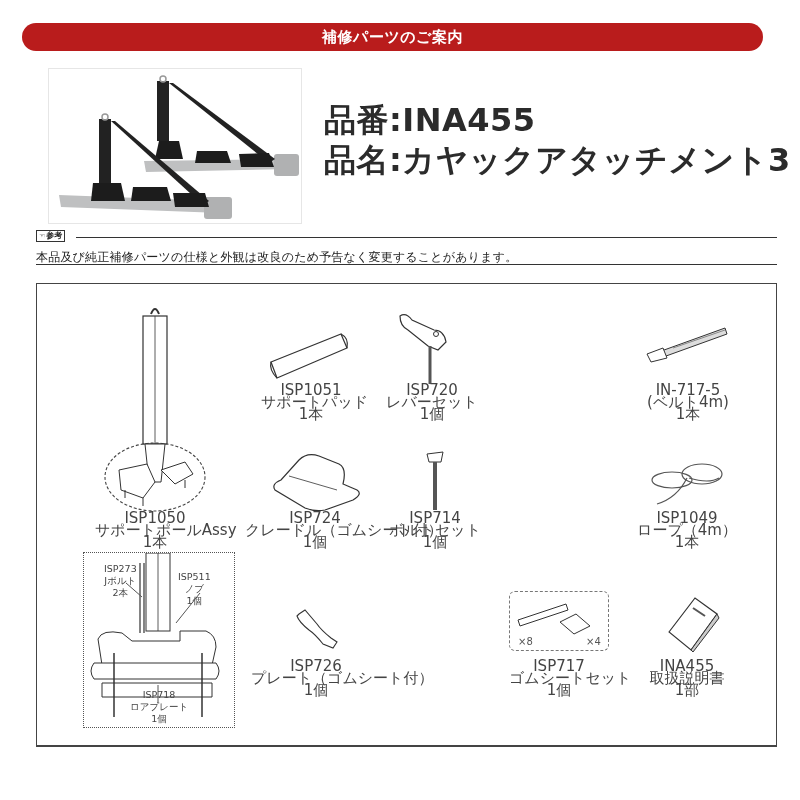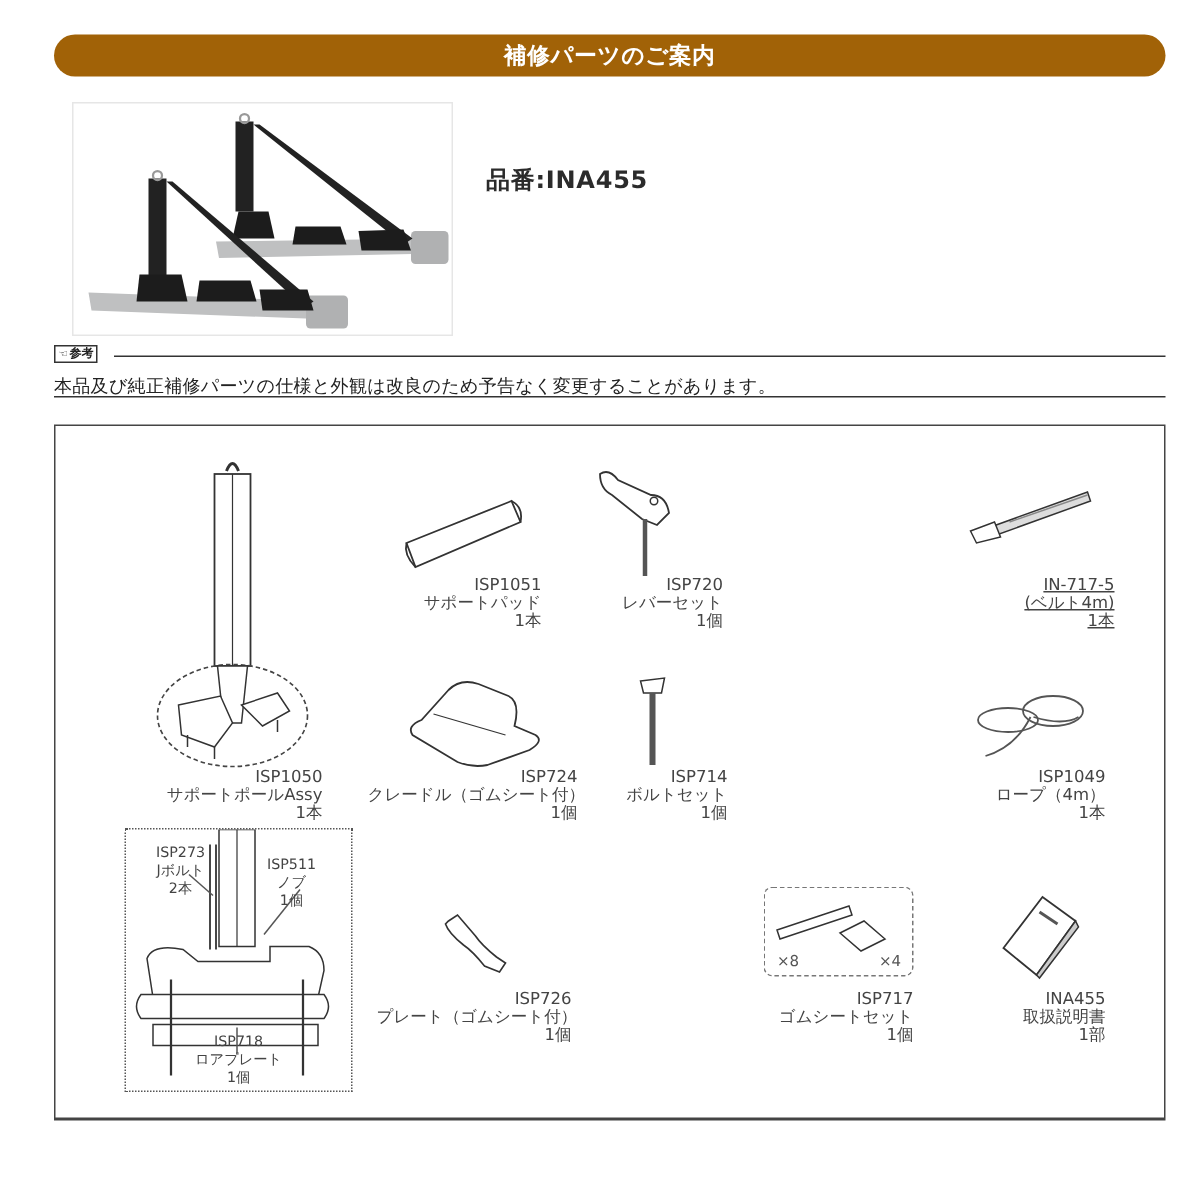--- a/index.html
+++ b/index.html
@@ -1,50 +1,50 @@
 <!DOCTYPE html>
 <html><head>
 <meta charset="utf-8">
 <style>
   * { box-sizing: border-box; margin: 0; padding: 0; }
   html, body { width: 800px; height: 800px; background: #ffffff; overflow: hidden; }
   body { position: relative; font-family: "DejaVu Sans", "Liberation Sans", sans-serif; color: #333; }
 
   .banner {
-    position: absolute; left: 36px; top: 23px; width: 741px; height: 28px;
-    background: #a16207; border-radius: 14px;
+    position: absolute; left: 22px; top: 23px; width: 741px; height: 28px;
+    background: #b91c1c; border-radius: 14px;
     color: #fff; font-size: 15px; font-weight: bold;
     display: flex; align-items: center; justify-content: center; letter-spacing: 0.5px;
   }
 
   .product-photo {
     position: absolute; left: 48px; top: 68px; width: 254px; height: 156px;
     border: 1px solid #e6e6e6; background: #fff;
   }
 
   .product-info { position: absolute; left: 324px; top: 100px; }
-  .product-info .line { font-size: 16px; font-weight: bold; color: #2b2b2b; line-height: 40px; letter-spacing: 0.5px; }
+  .product-info .line { font-size: 32px; font-weight: bold; color: #2b2b2b; line-height: 40px; letter-spacing: 0.5px; }
 
   .note-head { position: absolute; left: 36px; top: 230px; width: 741px; height: 12px; }
   .note-tag {
     position: absolute; left: 0; top: 0; height: 12px; padding: 0 2px;
     border: 1px solid #333; font-size: 8px; line-height: 10px; font-weight: bold; background: #fff; color: #222;
     display: flex; align-items: center; gap: 1px;
   }
   .note-tag .ic { font-size: 7px; }
   .note-rule-top { position: absolute; left: 40px; right: 0; top: 7px; border-top: 1.5px solid #333; }
   .note-text { position: absolute; left: 36px; top: 249px; font-size: 12px; color: #222; letter-spacing: 0.2px; }
   .note-rule-bottom { position: absolute; left: 36px; width: 741px; top: 264px; border-top: 1.5px solid #333; }
 
   .parts-box {
     position: absolute; left: 36px; top: 283px; width: 741px; height: 464px;
     border: 1.5px solid #444; border-bottom-width: 2px; background: #fff;
   }
 
-  .part { position: absolute; text-align: right; font-size: 11px; line-height: 12px; color: #444; }
+  .part { position: absolute; text-align: center; font-size: 15px; line-height: 12px; color: #444; }
   .part .lbl { display: block; white-space: nowrap; }
   .part svg { display: block; margin: 0 auto; }
 
   .dotted-box { position: absolute; border: 1.5px dotted #555; }
   .dashed-box { position: absolute; border: 1.2px dashed #777; border-radius: 6px; }
 
   .callout { position: absolute; font-size: 9.5px; line-height: 12px; color: #444; text-align: center; white-space: nowrap; }
 </style>
 </head>
 <body>
@@ -73,20 +73,21 @@
     <circle cx="56" cy="48" r="3" fill="none" stroke="#999" stroke-width="1.5"></circle>
     <polygon points="62,52 66,52 160,132 154,136" fill="#222"></polygon>
     <polygon points="44,114 72,114 76,132 42,132" fill="#1c1c1c"></polygon>
     <polygon points="84,118 118,118 122,132 82,132" fill="#1c1c1c"></polygon>
     <polygon points="124,124 156,124 160,138 126,138" fill="#1c1c1c"></polygon>
   </svg>
 </div>
 
 <div class="product-info">
   <div class="line">品番:INA455</div>
+  <div class="line">品名:カヤックアタッチメント3</div>
 </div>
 
 <div class="note-head">
   <div class="note-tag">
     <span class="ic">☜</span>
     <span>参考</span>
   </div>
   <div class="note-rule-top"></div>
 </div>
 <div class="note-text">本品及び純正補修パーツの仕様と外観は改良のため予告なく変更することがあります。</div>
@@ -128,21 +129,21 @@
       <path d="M18 6 q6 -4 12 4 l22 10 q10 0 12 12 l-8 8 l-10 -4 l-20 -16 q-8 -4 -8 -14z" fill="#fff" stroke="#333" stroke-width="1.2"></path>
       <circle cx="54" cy="24" r="2.5" fill="none" stroke="#333"></circle>
       <line x1="48" y1="36" x2="48" y2="74" stroke="#555" stroke-width="3"></line>
     </svg>
     <span class="lbl">ISP720</span>
     <span class="lbl">レバーセット</span>
     <span class="lbl">1個</span>
   </div>
 
 
-  <div class="part" style="left:596px; top:36px; width:110px;text-decoration:underline;">
+  <div class="part" style="left:596px; top:36px; width:110px;">
     <svg width="110" height="64" viewBox="0 0 110 64">
       <polygon points="20,34 92,8 94,14 22,40" fill="#ddd" stroke="#333"></polygon>
       <polygon points="14,34 30,28 34,38 18,42" fill="#fff" stroke="#333"></polygon>
       <line x1="40" y1="28" x2="92" y2="10" stroke="#888"></line>
     </svg>
     <span class="lbl">IN-717-5</span>
     <span class="lbl">(ベルト4m)</span>
     <span class="lbl">1本</span>
   </div>
 

